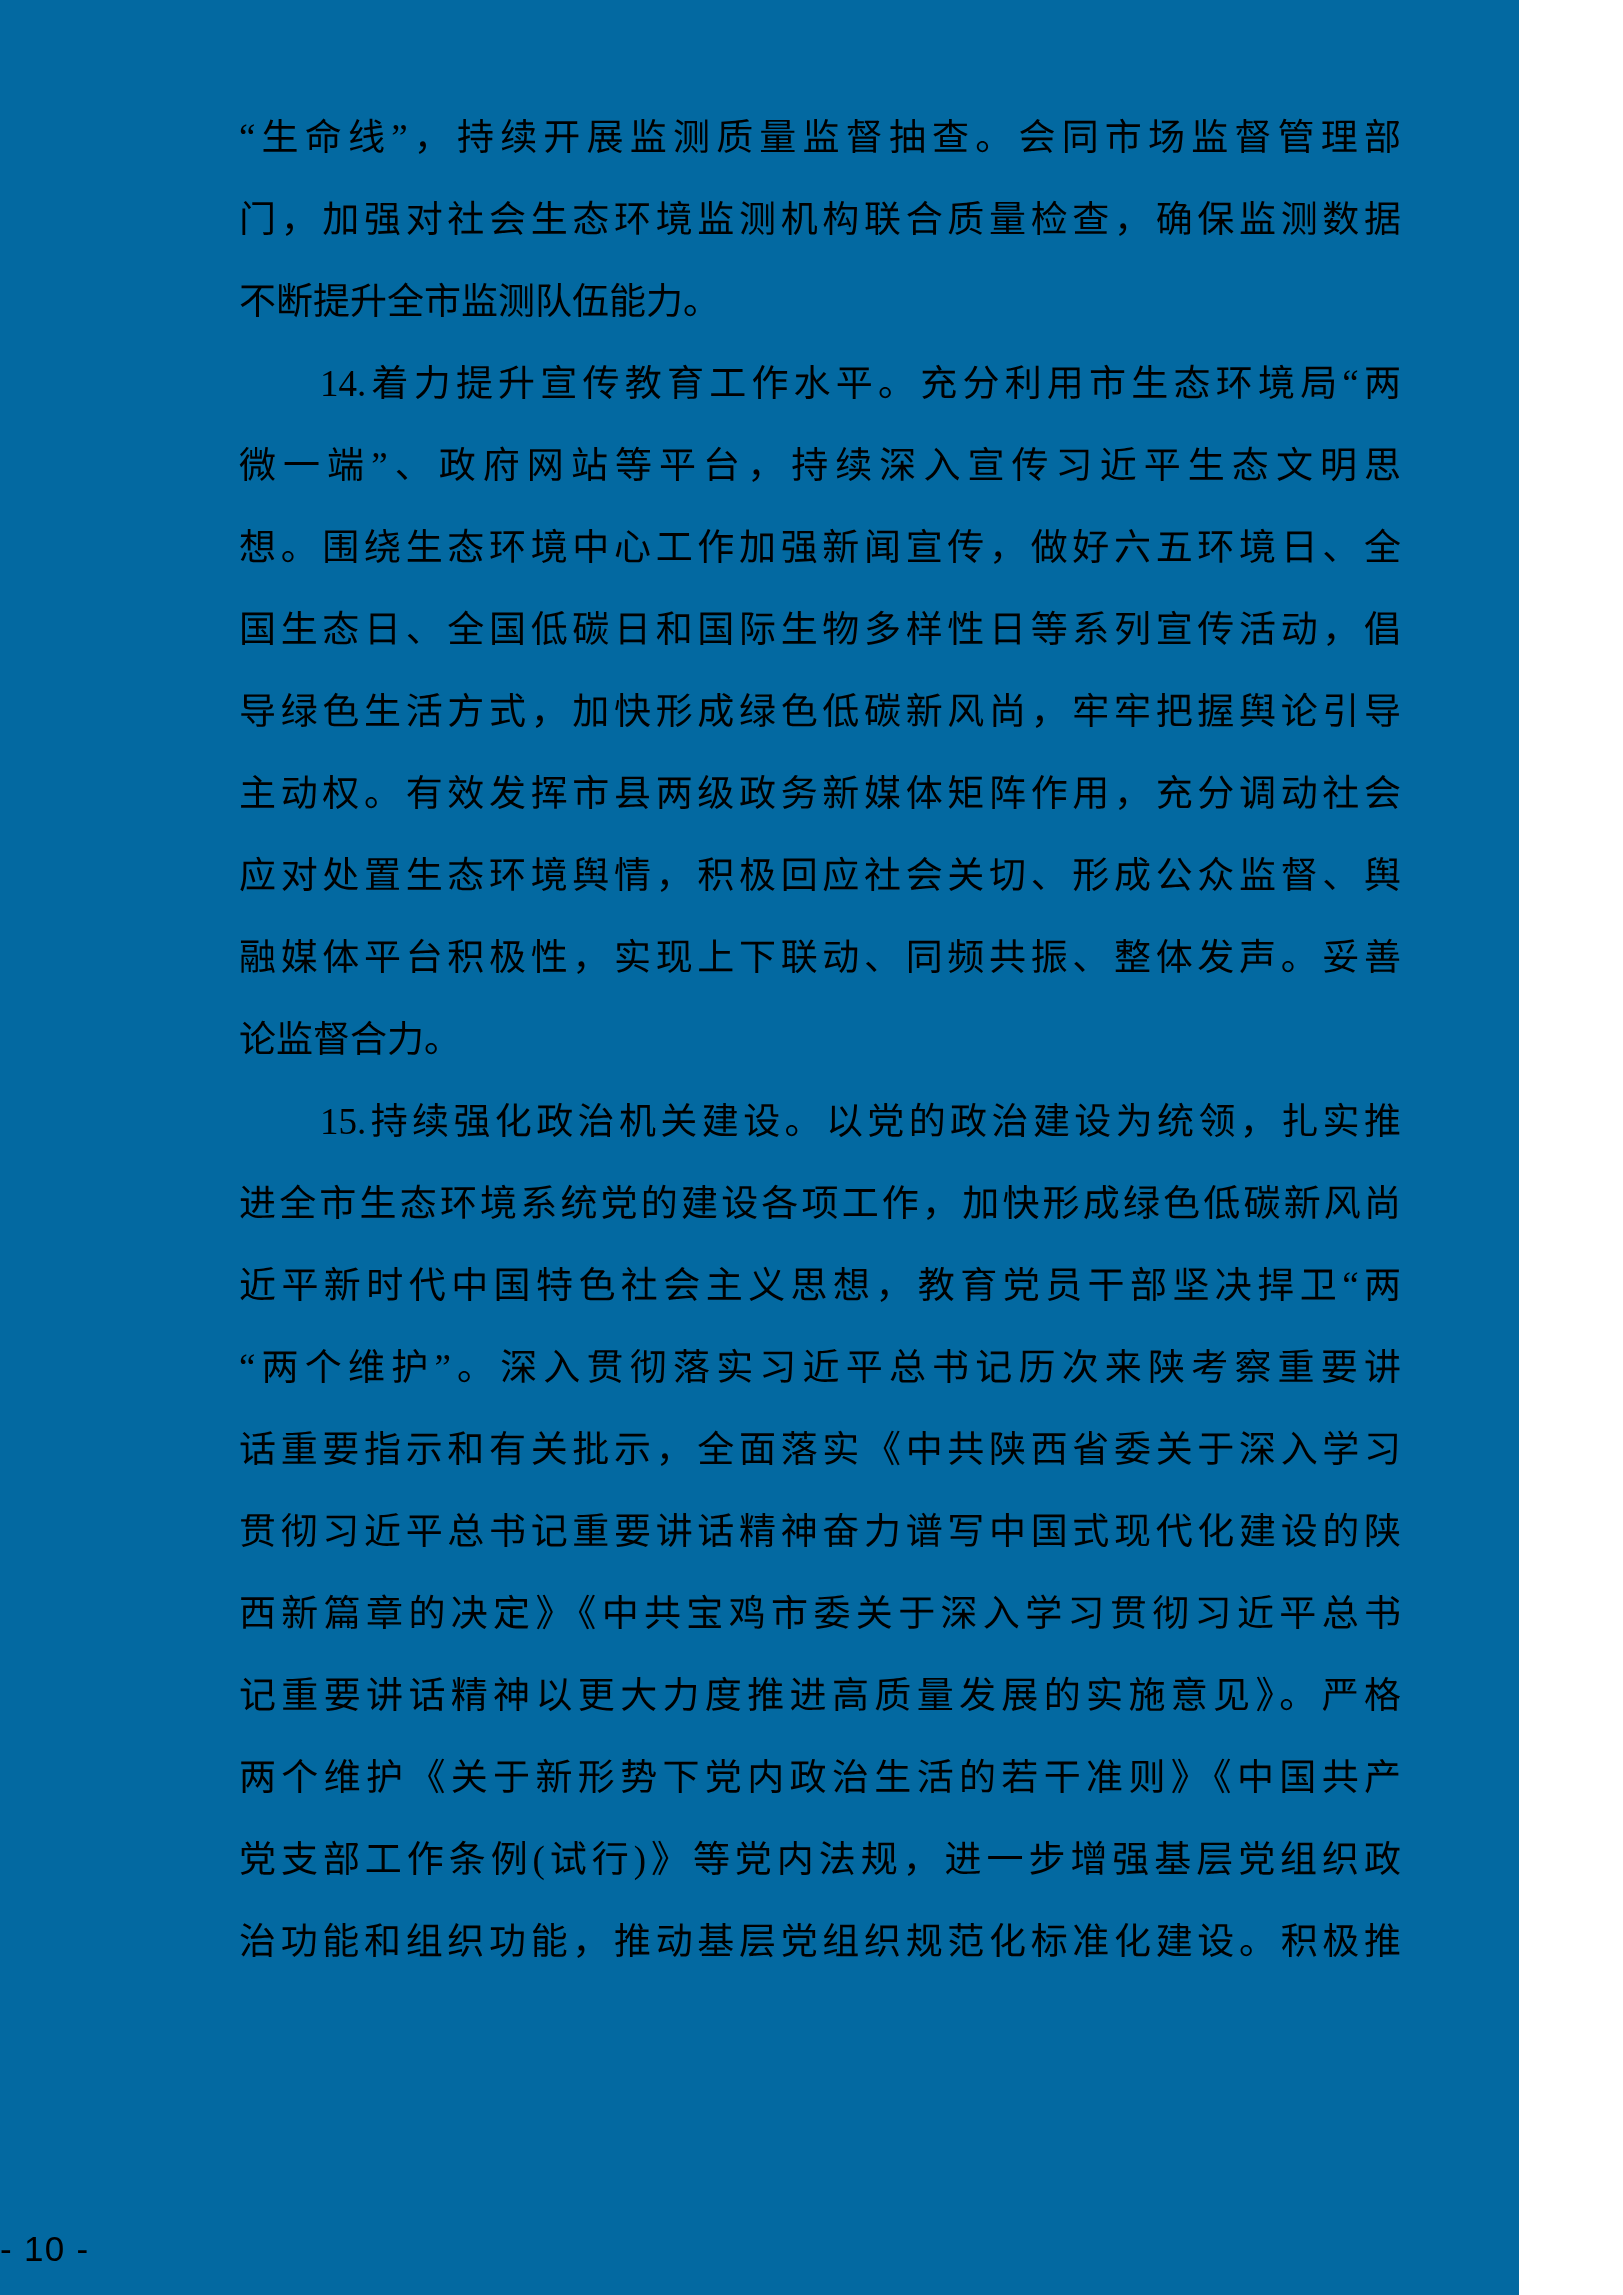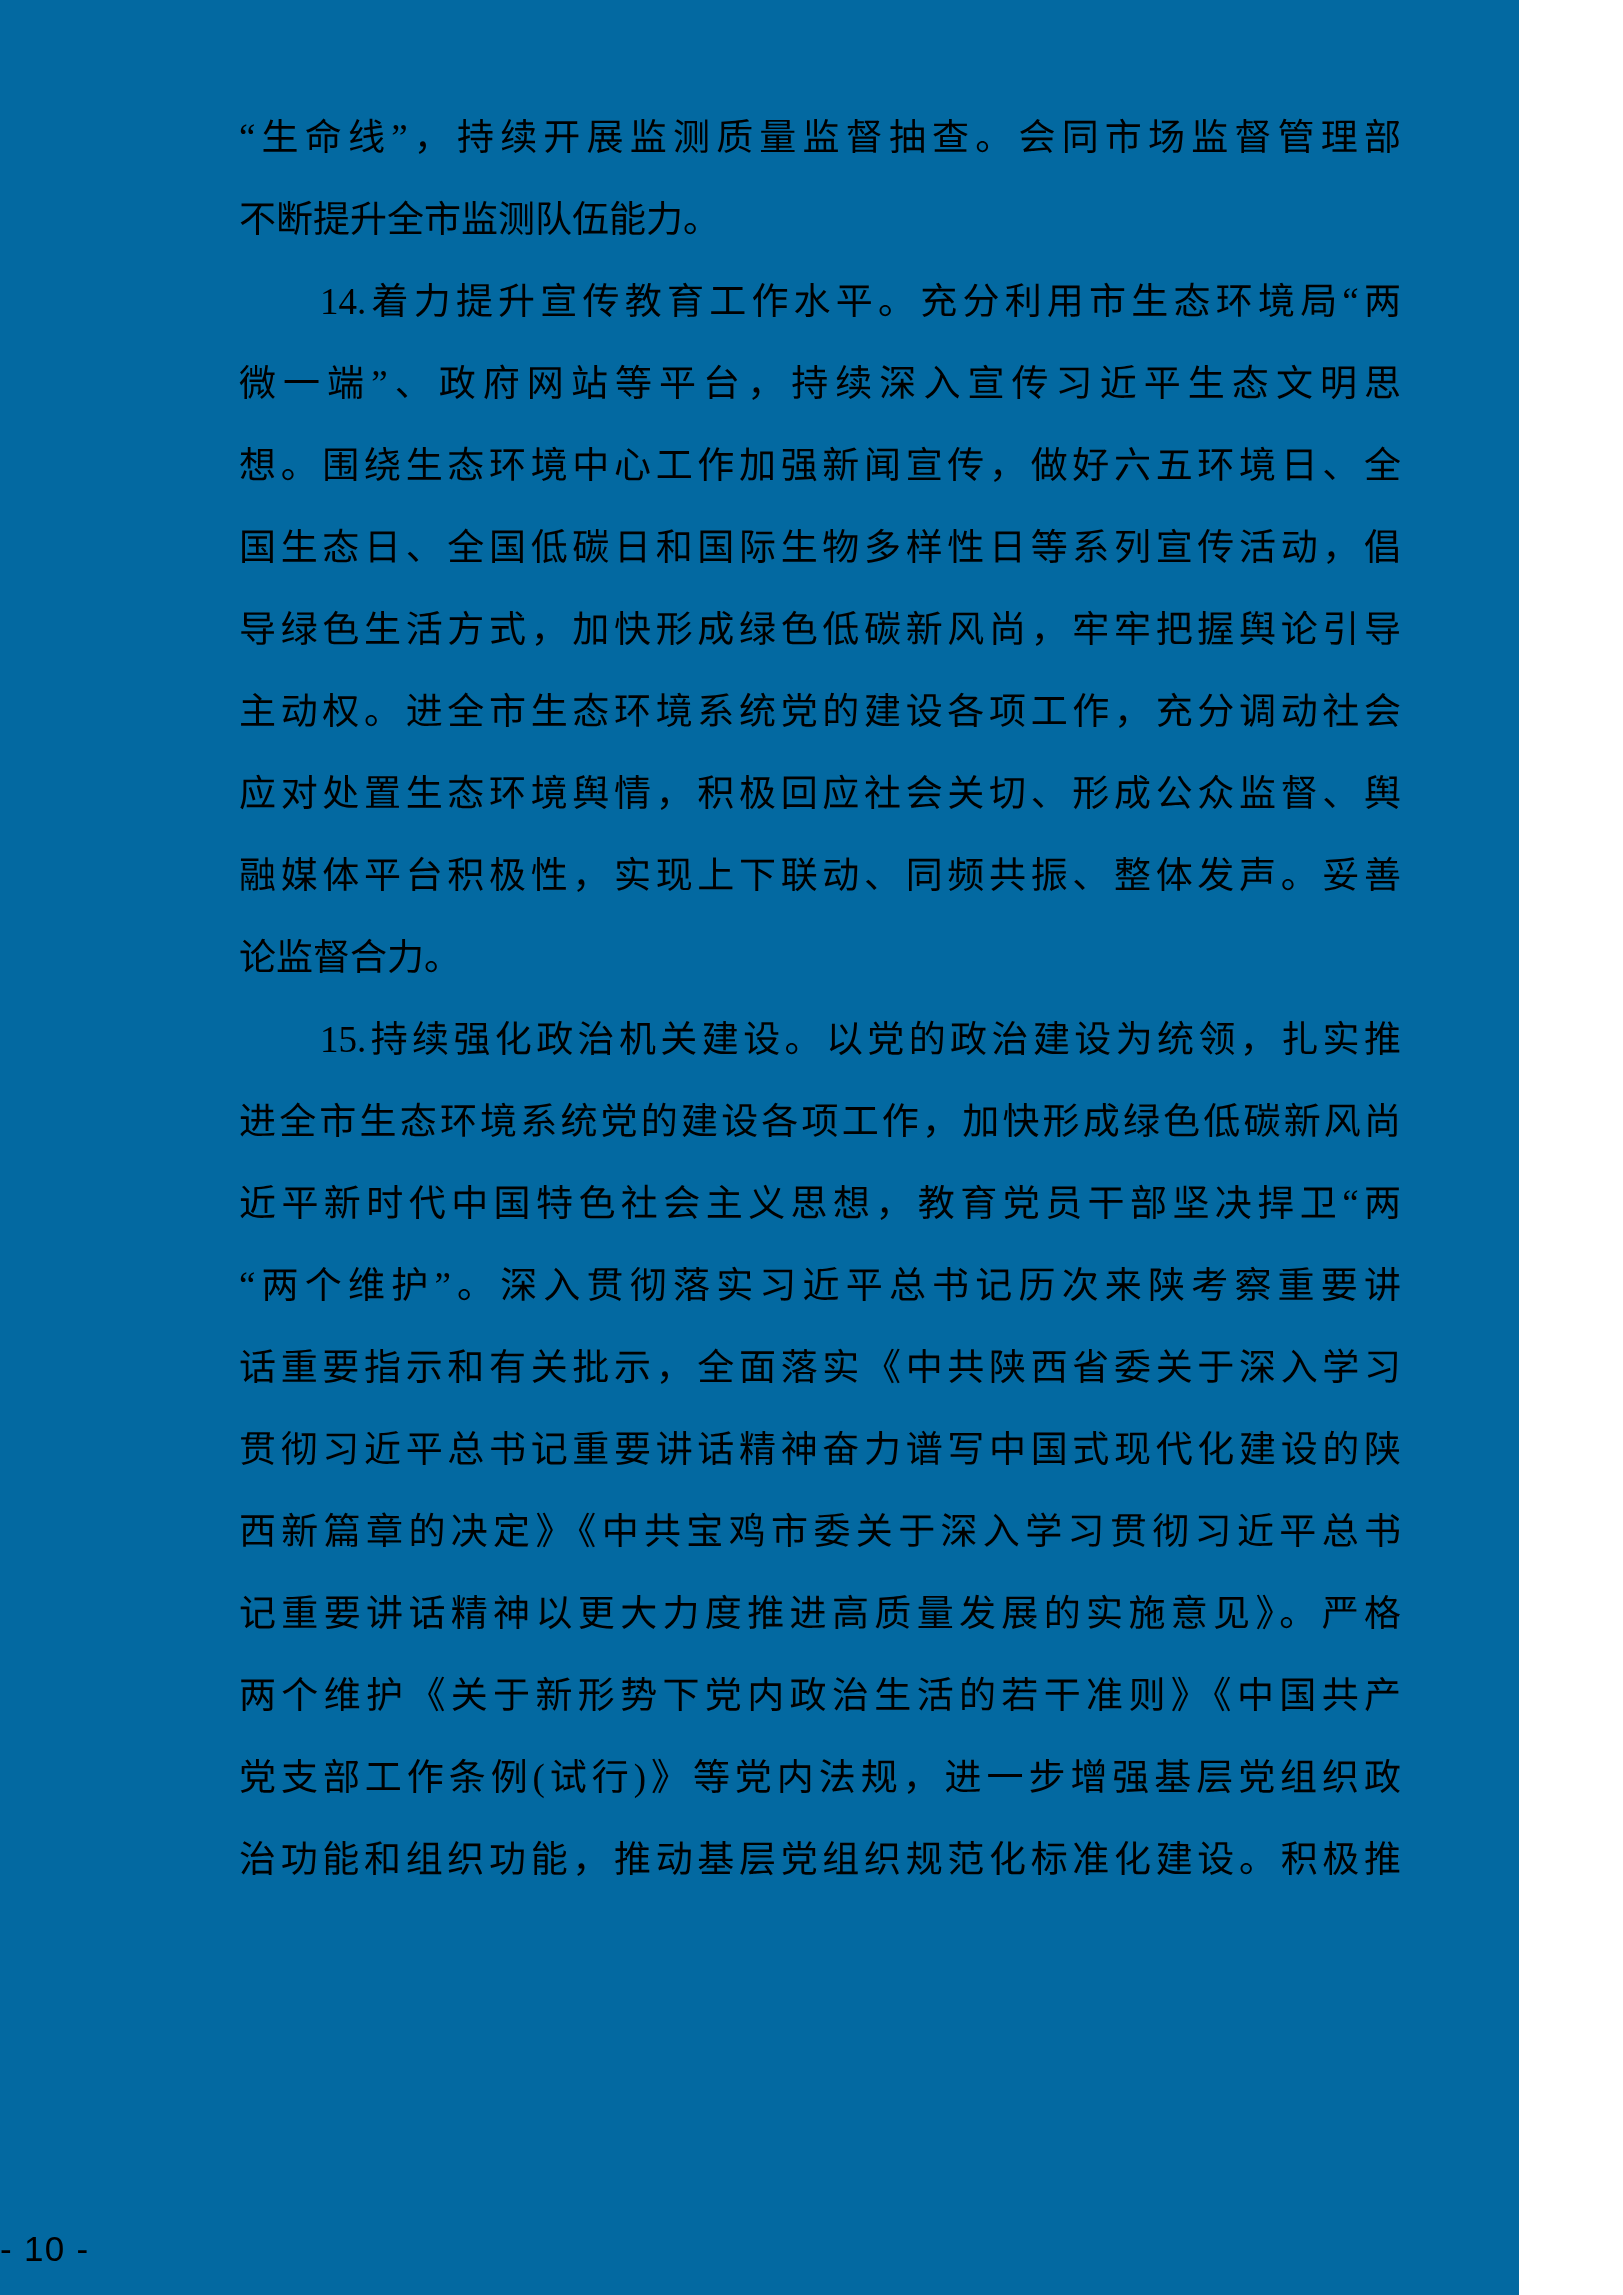--- a/index.html
+++ b/index.html
@@ -49,27 +49,28 @@
     color: #000000;
     letter-spacing: 1.3px;
   }
 </style>
 </head>
 <body>
 
 <div class="page">
   <div class="text-block" id="text-block">
       <div class="text-line">“生命线”，持续开展监测质量监督抽查。会同市场监督管理部</div>
+      <div class="text-line">门，加强对社会生态环境监测机构联合质量检查，确保监测数据</div>
       <div class="text-line no-fill">不断提升全市监测队伍能力。</div>
       <div class="text-line indent">14.着力提升宣传教育工作水平。充分利用市生态环境局“两</div>
       <div class="text-line">微一端”、政府网站等平台，持续深入宣传习近平生态文明思</div>
       <div class="text-line">想。围绕生态环境中心工作加强新闻宣传，做好六五环境日、全</div>
       <div class="text-line">国生态日、全国低碳日和国际生物多样性日等系列宣传活动，倡</div>
       <div class="text-line">导绿色生活方式，加快形成绿色低碳新风尚，牢牢把握舆论引导</div>
-      <div class="text-line">主动权。进全市生态环境系统党的建设各项工作，充分调动社会</div>
+      <div class="text-line">主动权。有效发挥市县两级政务新媒体矩阵作用，充分调动社会</div>
       <div class="text-line">应对处置生态环境舆情，积极回应社会关切、形成公众监督、舆</div>
       <div class="text-line">融媒体平台积极性，实现上下联动、同频共振、整体发声。妥善</div>
       <div class="text-line no-fill">论监督合力。</div>
       <div class="text-line indent">15.持续强化政治机关建设。以党的政治建设为统领，扎实推</div>
       <div class="text-line">进全市生态环境系统党的建设各项工作，加快形成绿色低碳新风尚</div>
       <div class="text-line">近平新时代中国特色社会主义思想，教育党员干部坚决捍卫“两</div>
       <div class="text-line">“两个维护”。深入贯彻落实习近平总书记历次来陕考察重要讲</div>
       <div class="text-line">话重要指示和有关批示，全面落实《中共陕西省委关于深入学习</div>
       <div class="text-line">贯彻习近平总书记重要讲话精神奋力谱写中国式现代化建设的陕</div>
       <div class="text-line">西新篇章的决定》《中共宝鸡市委关于深入学习贯彻习近平总书</div>

